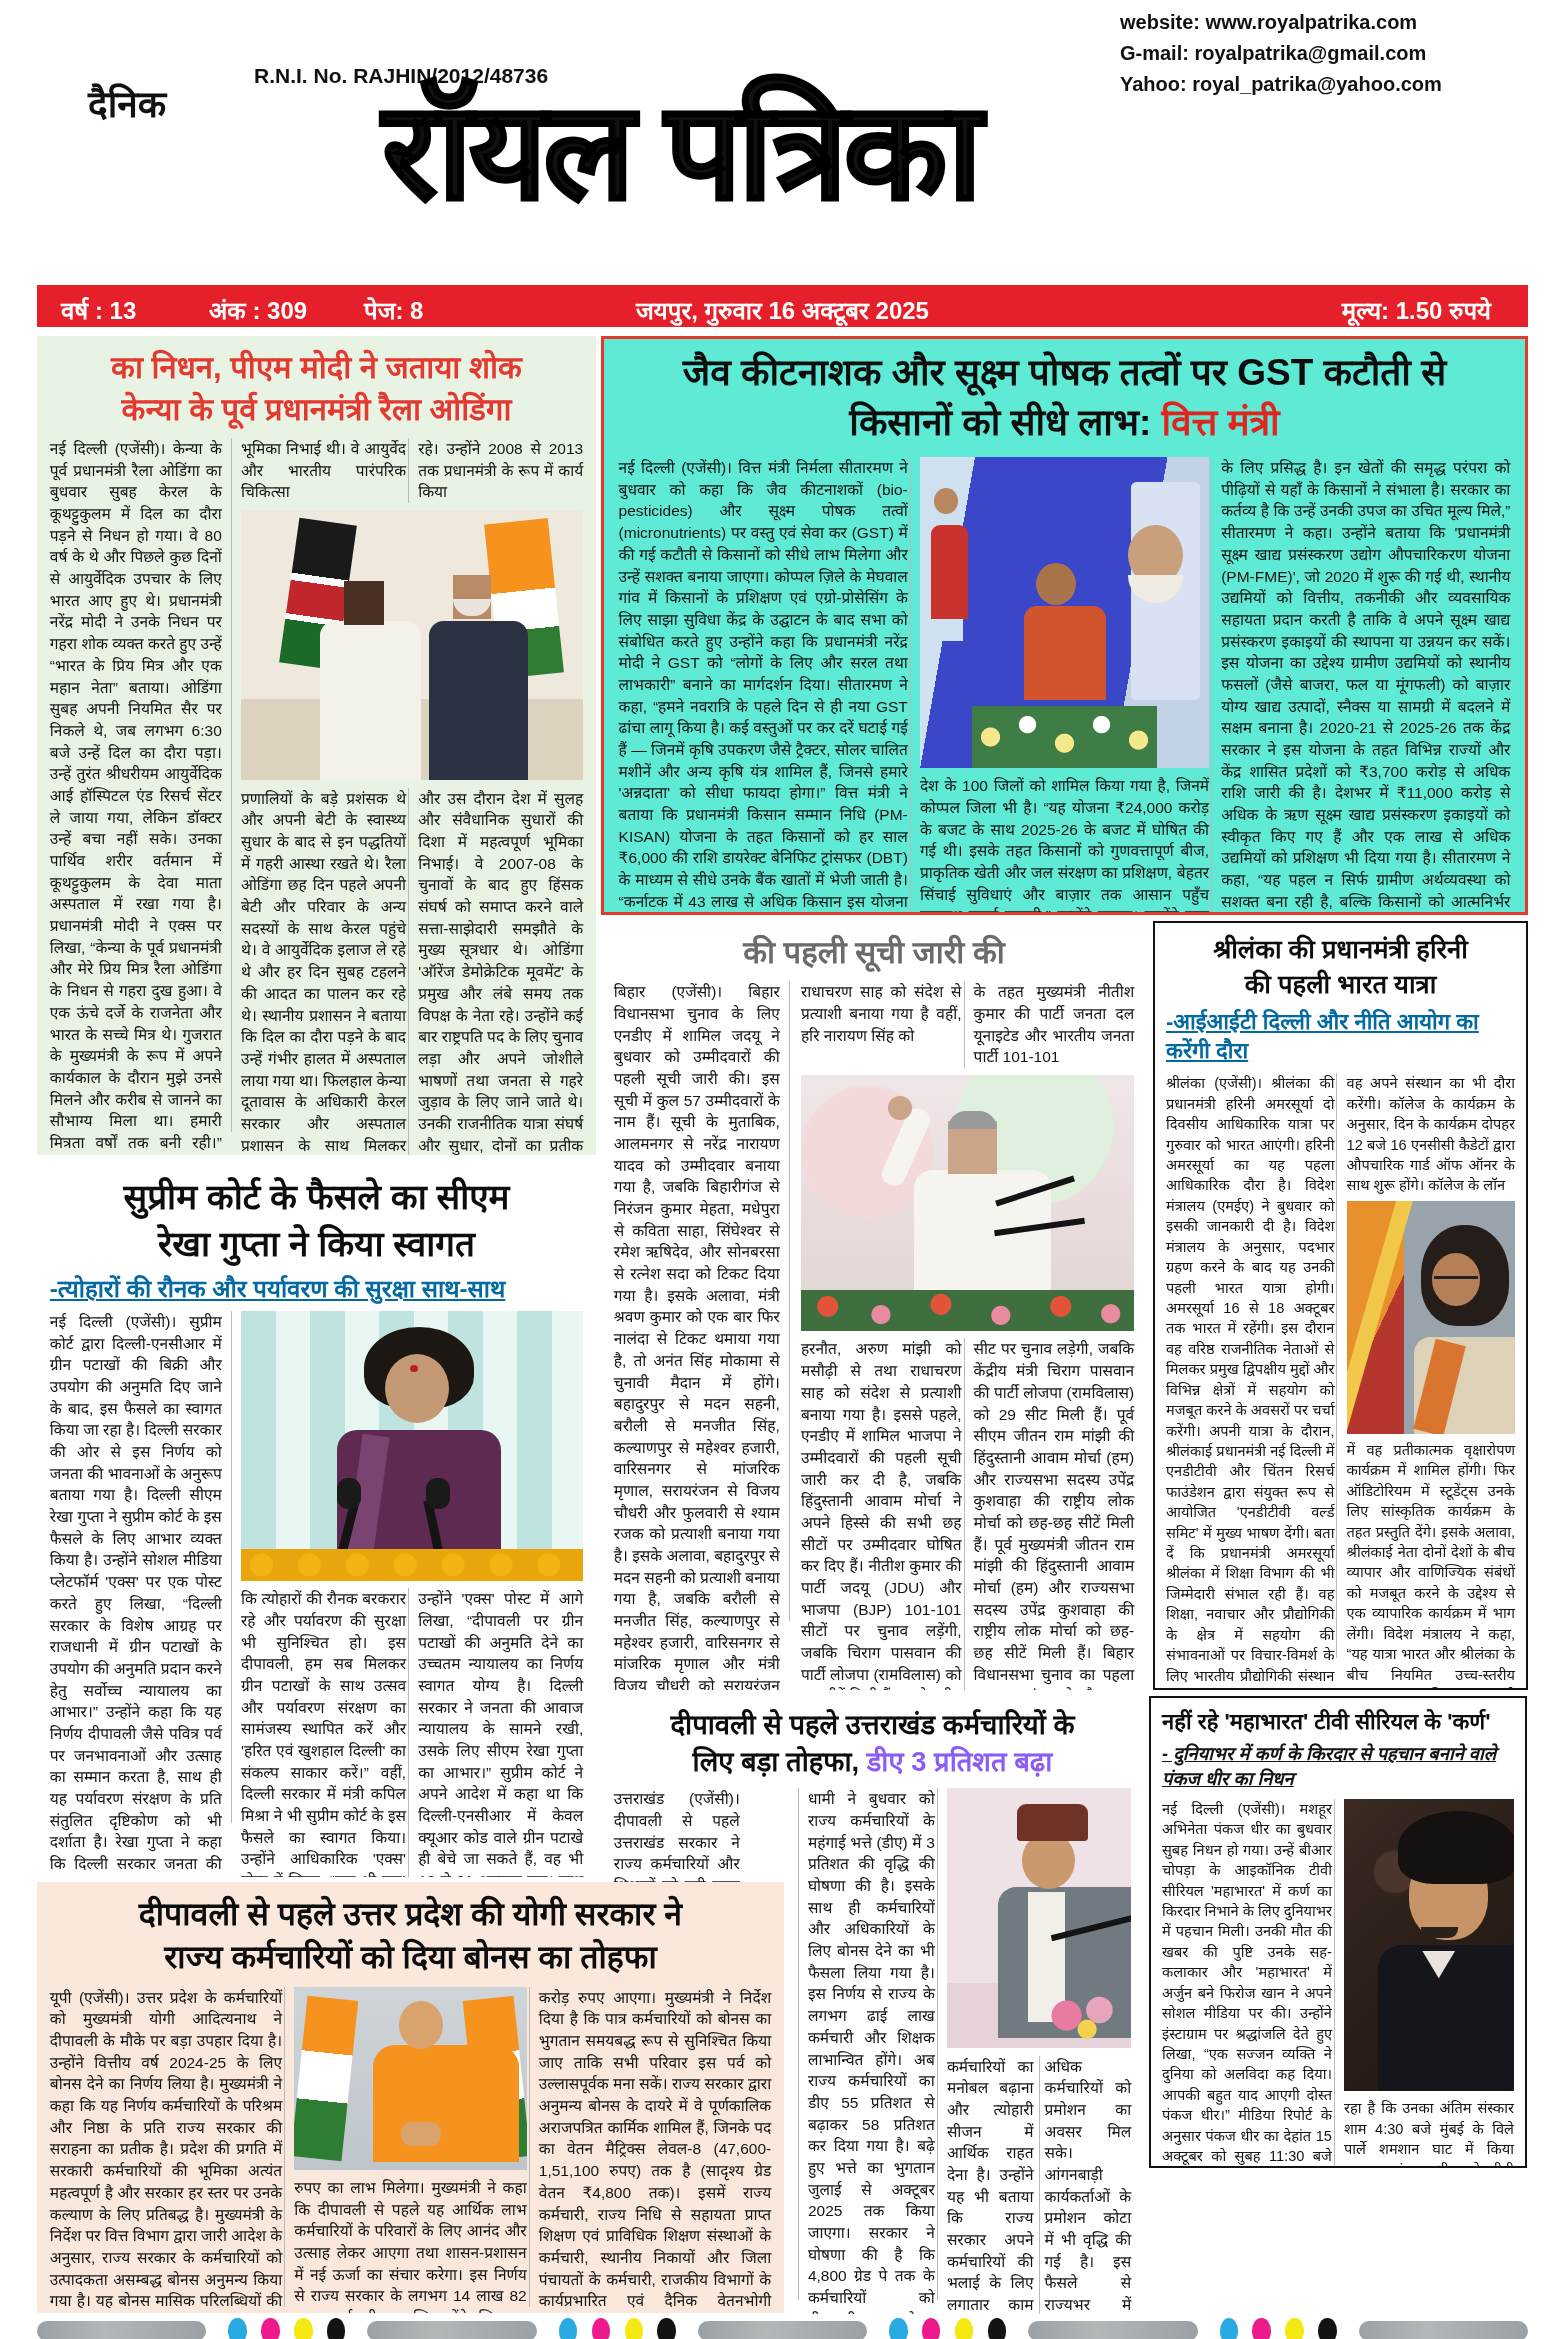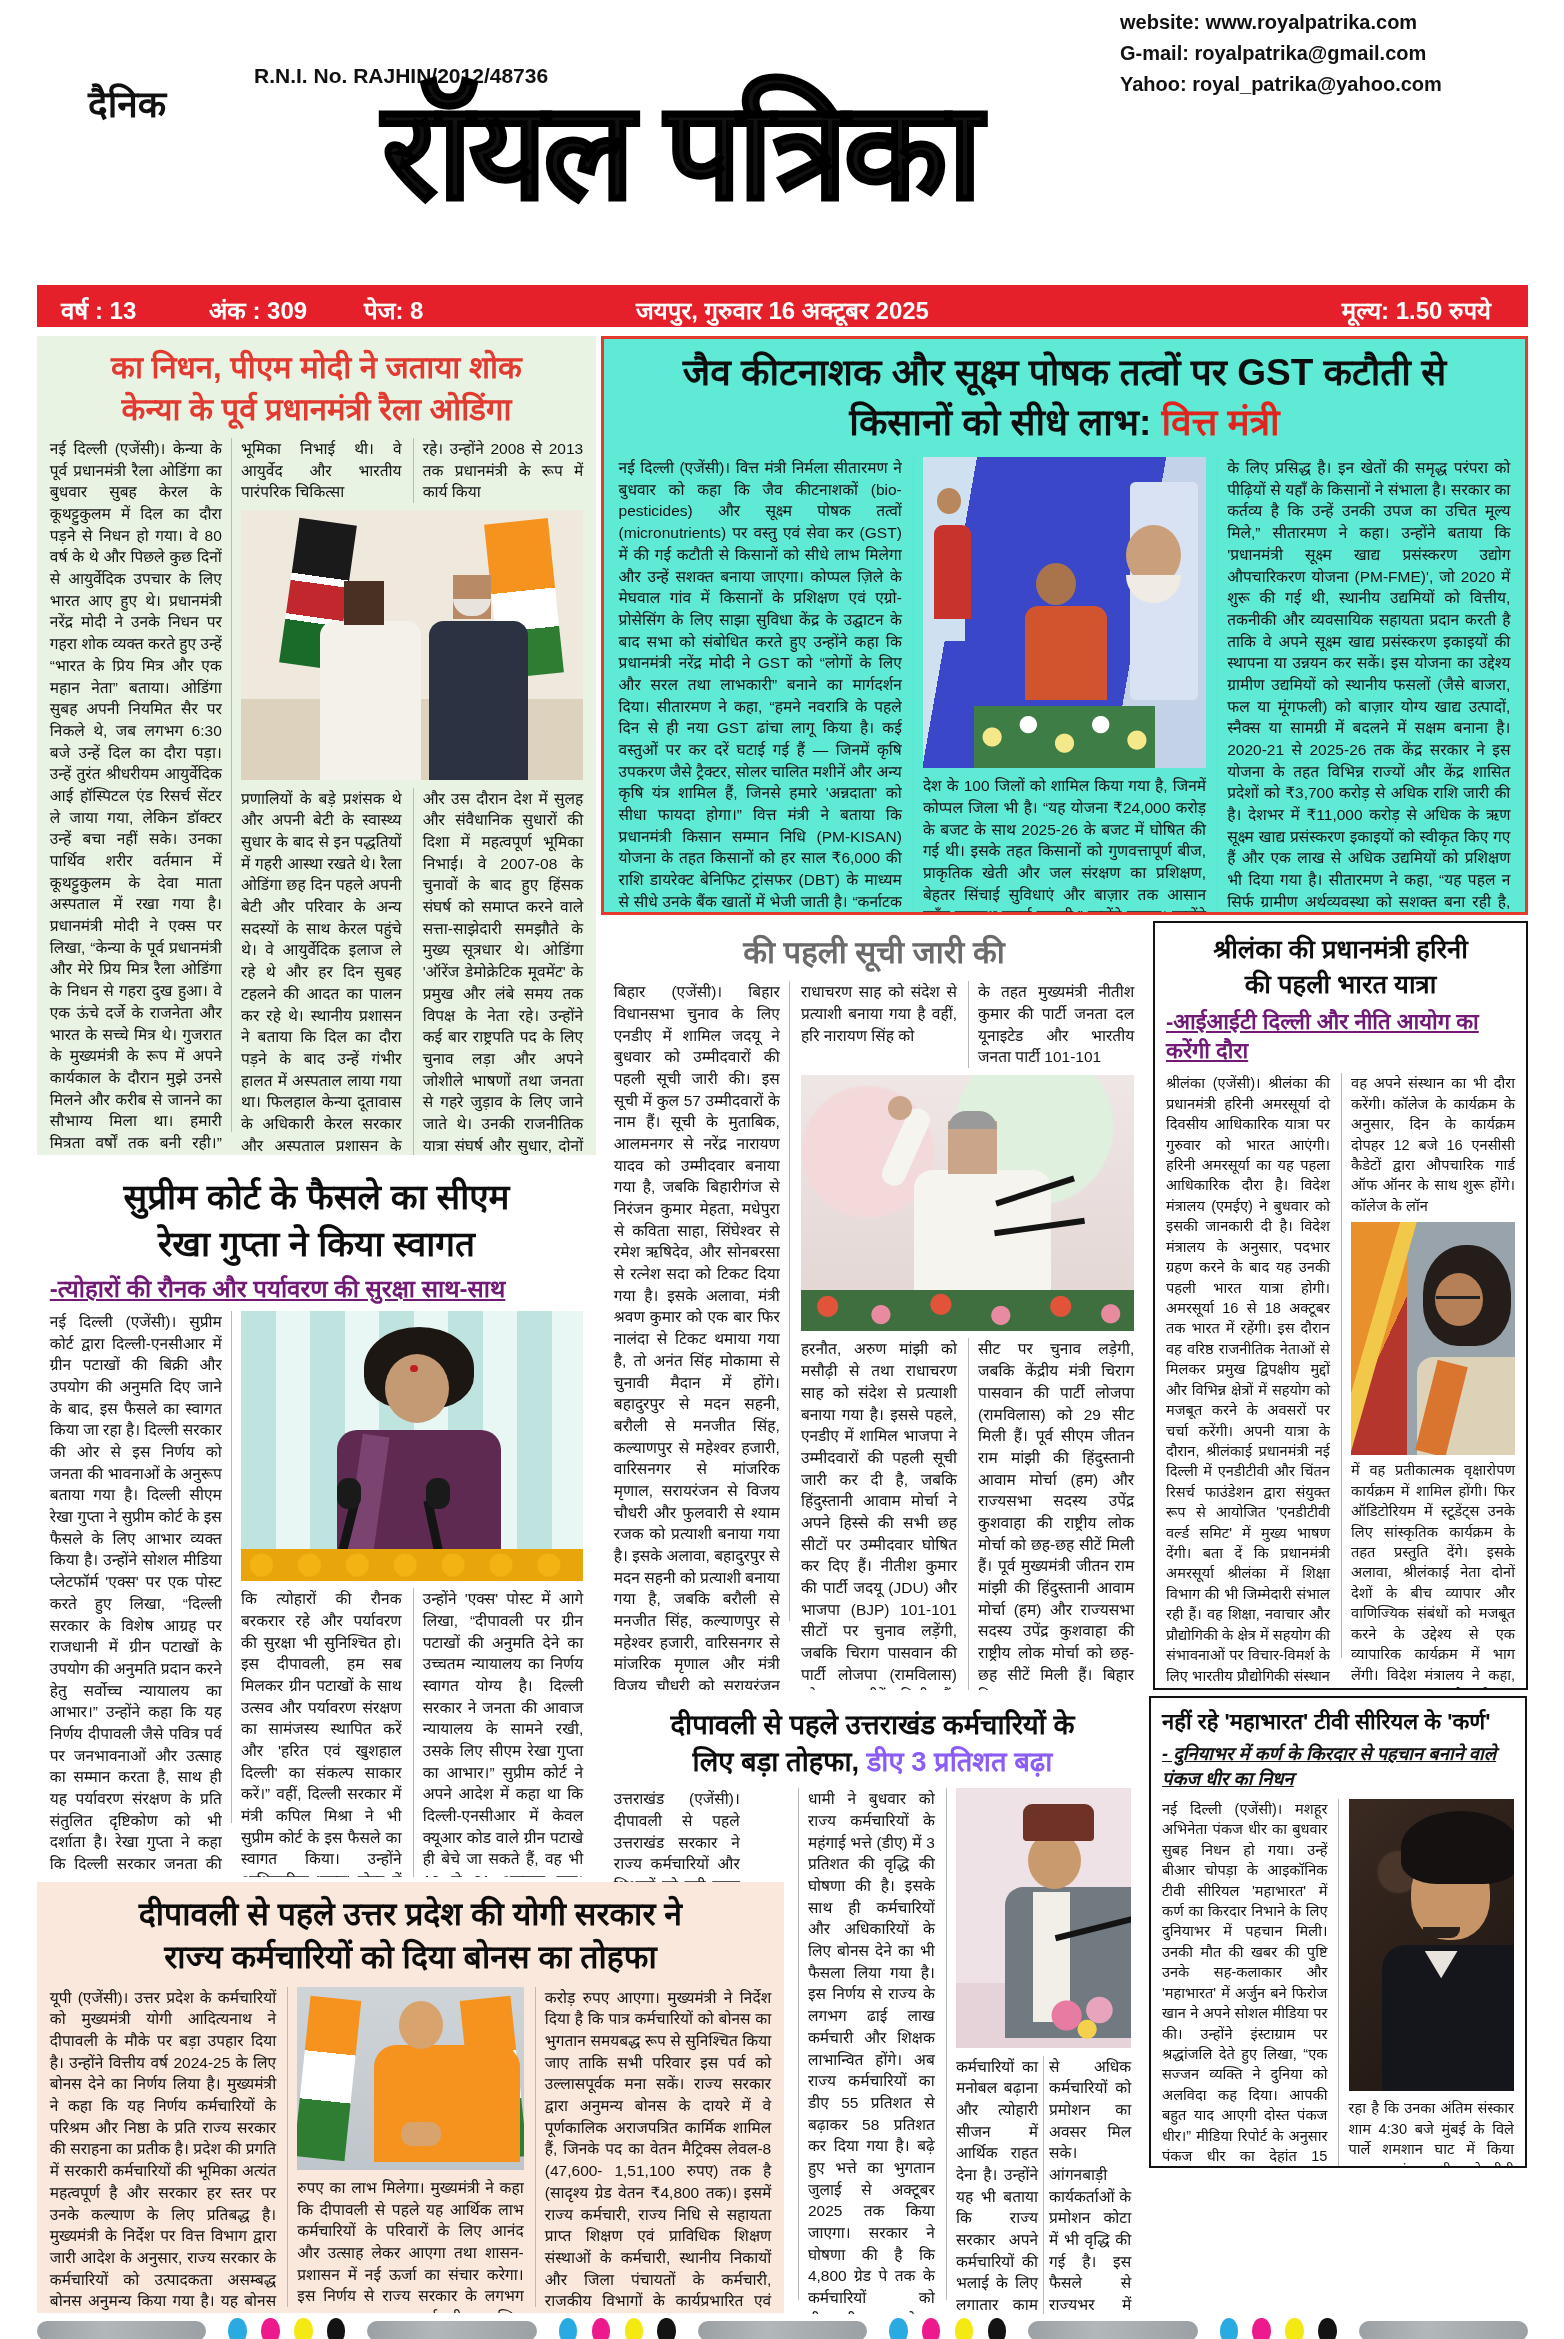--- a/index.html
+++ b/index.html
@@ -46,29 +46,29 @@
   .hl-gst { font-size:37px; color:#0d0d0d; }
   .hl-gst .red { color:#e0251f; }
   .hl-bihar { font-size:31px; color:#6b6b6b; }
   .hl-bihar .red { color:#e05a3a; }
   .hl-sril { font-size:25.6px; color:#0d0d0d; }
   .hl-supreme { font-size:35px; color:#0d0d0d; }
   .hl-uk { font-size:27.4px; color:#0d0d0d; }
   .hl-uk .red { color:#8b5cf6; }
   .hl-up { font-size:32px; color:#0d0d0d; }
   .hl-pankaj { font-size:22px; color:#0d0d0d; text-align:left; }
-  .sub { font-weight:bold; color:#701a75; text-decoration:underline; line-height:1.35; margin-top:5.5px; }
+  .sub { font-weight:bold; color:#0369a1; text-decoration:underline; line-height:1.35; margin-top:5.5px; }
   .sub-supreme { font-size:24px; }
   .sub-sril { font-size:22px; text-align:left; }
   .sub-pankaj { font-size:18.3px; color:#141414; font-style:italic; }
 
   
   .bodytxt { font-size:15.5px; line-height:1.4; text-align:justify; color:#141414; }
   .cols { display:flex; }
-  .cols > div + div { border-left:0.9px solid #b9b9b9; padding-left:9.1px; margin-left:11px; }
+  .cols > div + div { border-left:0.9px solid #b9b9b9; padding-left:9.1px; margin-left:2px; }
   .fill { flex:1; min-width:0; }
   .photo { position:relative; overflow:hidden; }
   .photo div { position:absolute; }
 
   
   .k-body { display:flex; height:694px; margin-top:7.3px; }
   .k-c1 { width:172px; flex:none; }
   .k-right { flex:1; min-width:0; border-left:0.9px solid #b9b9b9; padding-left:9.1px; margin-left:9.1px; }
   .k-right .cols > div { flex:1; min-width:0; }
   .ph-kenya { height:270px; margin:7.3px 0; background:linear-gradient(180deg,#efe9dd 0 70%,#ddd2bd 70%); }

